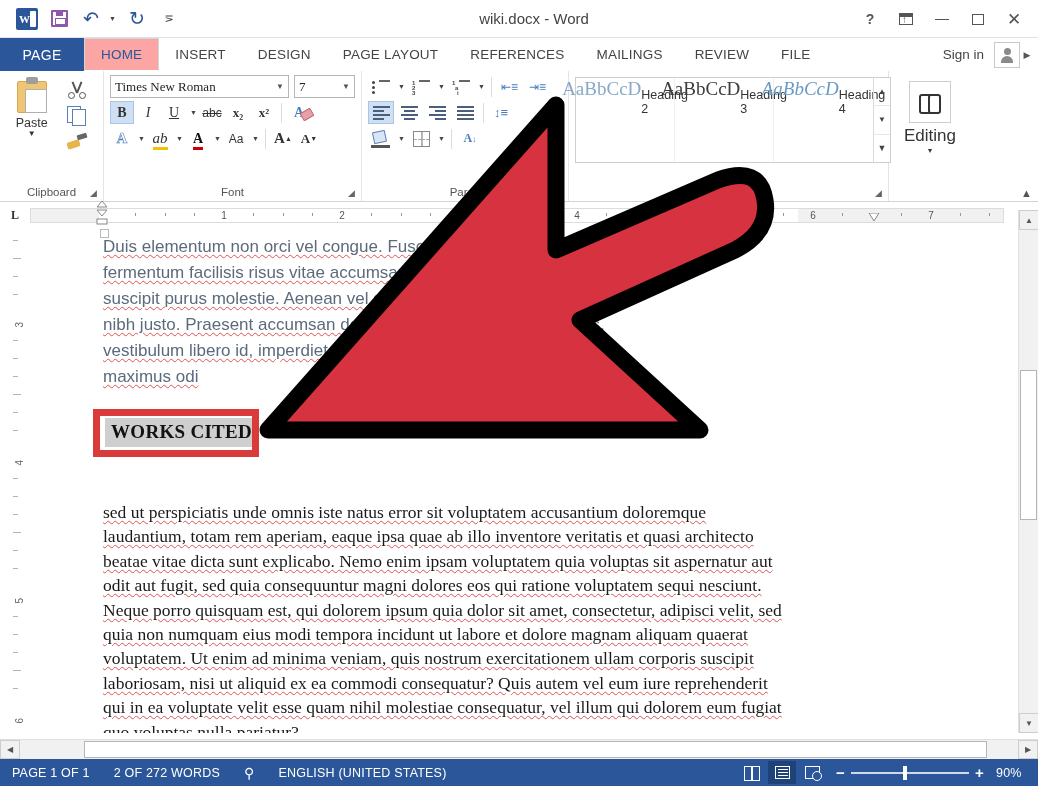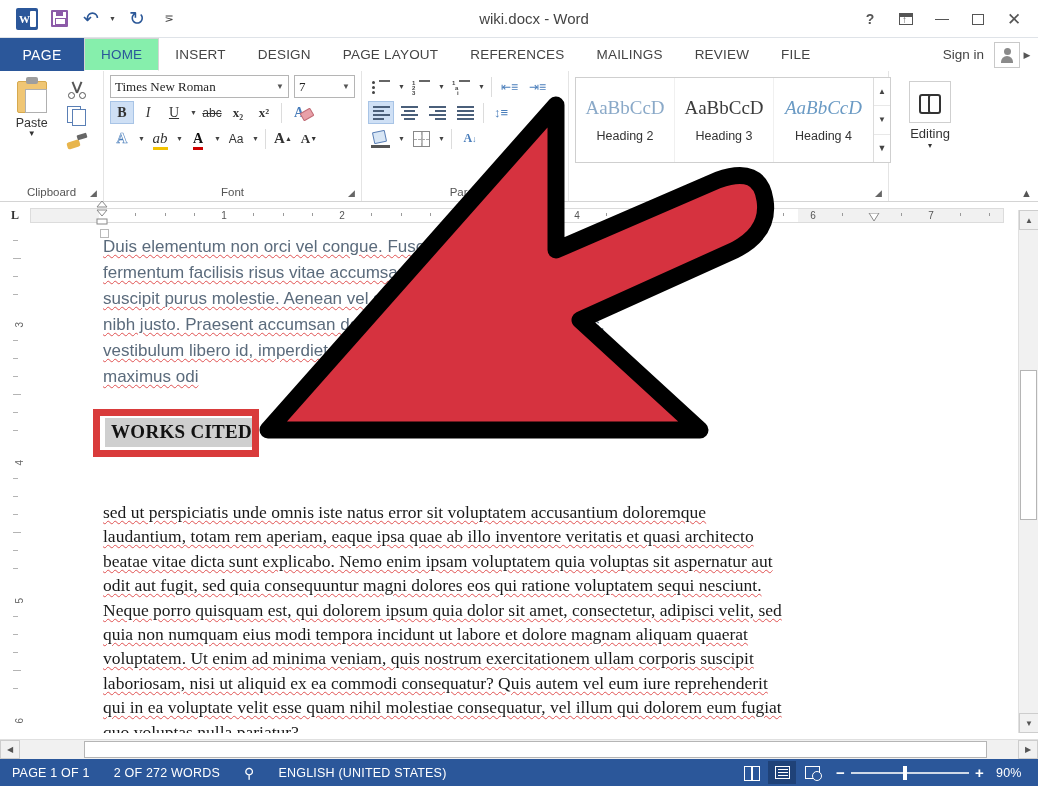--- a/index.html
+++ b/index.html
@@ -76,21 +76,21 @@
   }
   .tab-file {
     width: 84px; background: #2b579a; color: #fff;
     display: flex; align-items: center; justify-content: center;
     font-size: 14px; letter-spacing: .3px;
   }
   .tab {
     padding: 0 16px; display: flex; align-items: center;
     font-size: 13.5px; color: #444; letter-spacing: .2px; white-space: nowrap;
   }
-  .tab.active { color: #2b579a; border: 1px solid #d4d4d4; border-bottom: 1px solid #fff; background:#86efac; }
+  .tab.active { color: #2b579a; border: 1px solid #d4d4d4; border-bottom: 1px solid #fff; background:#fca5a5; }
   .signin { margin-left: auto; display: flex; align-items: center; padding-right: 4px; }
   .signin-label { font-size: 13.5px; color: #444; padding-right: 10px; }
   .person-box {
     width: 26px; height: 26px; border: 1px solid #c9c9c9; display:flex;
     align-items:center; justify-content:center; background:#fff;
   }
   .person-ic { width: 12px; height: 14px; position: relative; }
   .person-ic::before { content:""; position:absolute; left:3px; top:0; width:7px; height:7px; border-radius:50%; background:#8a8a8a; }
   .person-ic::after { content:""; position:absolute; left:0px; top:8px; width:12px; height:7px; border-radius:6px 6px 0 0; background:#8a8a8a; }
   .tab-expand { width: 14px; display:flex; align-items:center; justify-content:center; font-size:9px; color:#555; }
@@ -217,37 +217,37 @@
   .lnspace-ic { width:16px; height:16px; position:relative; color:#4a7ebb; font-size:13px; }
 
   
   .g-styles { width: 175px; }
   .stylebox {
     border: 1px solid #cfcfcf; background:#fff;
     display:flex; align-items:stretch; height: 86px; margin-top:2px;
   }
   .style-items { display:flex; }
   .style-item {
-    width: 99px; display:flex; flex-direction:column; align-items:center; justify-content:center;
+    width: 99px; display:flex; flex-direction:row; align-items:flex-start; justify-content:center;
     border-right:1px solid #f0f0f0;
   }
   .style-sample { font-size: 19px; font-family:"Liberation Serif", serif; white-space:nowrap; }
   .style-name { font-size: 12.5px; color:#333; margin-top: 10px; }
   .style-scroll { width: 17px; display:flex; flex-direction:column; border-left:1px solid #dcdcdc; }
   .ss-btn { flex:1; display:flex; align-items:center; justify-content:center; font-size:8px; color:#444; border-bottom:1px solid #e8e8e8; }
 
   
   .g-edit { width: 82px; border-right:none; }
   .edit-btn { width:42px; height:42px; border:1px solid #cfcfcf; display:flex; align-items:center; justify-content:center; margin: 6px auto 0; background:#fff; }
   .binoc { width:22px; height:16px; position:relative; }
   .binoc::before, .binoc::after {
     content:""; position:absolute; top:0; width:9px; height:16px; border:2px solid #333; border-radius:3px; background:#fff;
   }
   .binoc::before { left:0; } .binoc::after { right:0; }
-  .edit-text { font-size: 13px; color:#333; text-align:center; margin-top:3px; }
+  .edit-text { font-size: 17px; color:#333; text-align:center; margin-top:3px; }
   .edit-caret { font-size:8px; color:#333; text-align:center; }
   .ribbon-collapse { position:absolute; right:6px; bottom:2px; font-size:11px; color:#555; }
 
   
   .ruler-h {
     position:absolute; left:0; top:202px; width:1038px; height:26px;
     background:#fff; display:flex; align-items:center;
   }
   .tabsel {
     width:30px; height:26px; display:flex; align-items:center; justify-content:center;

